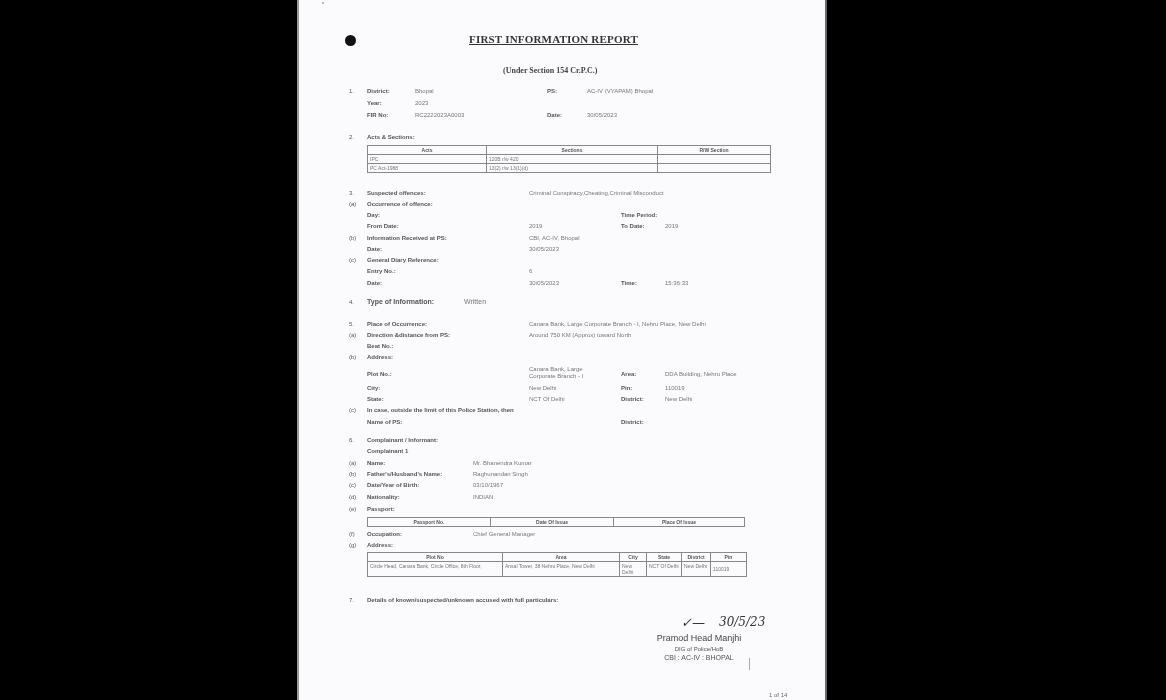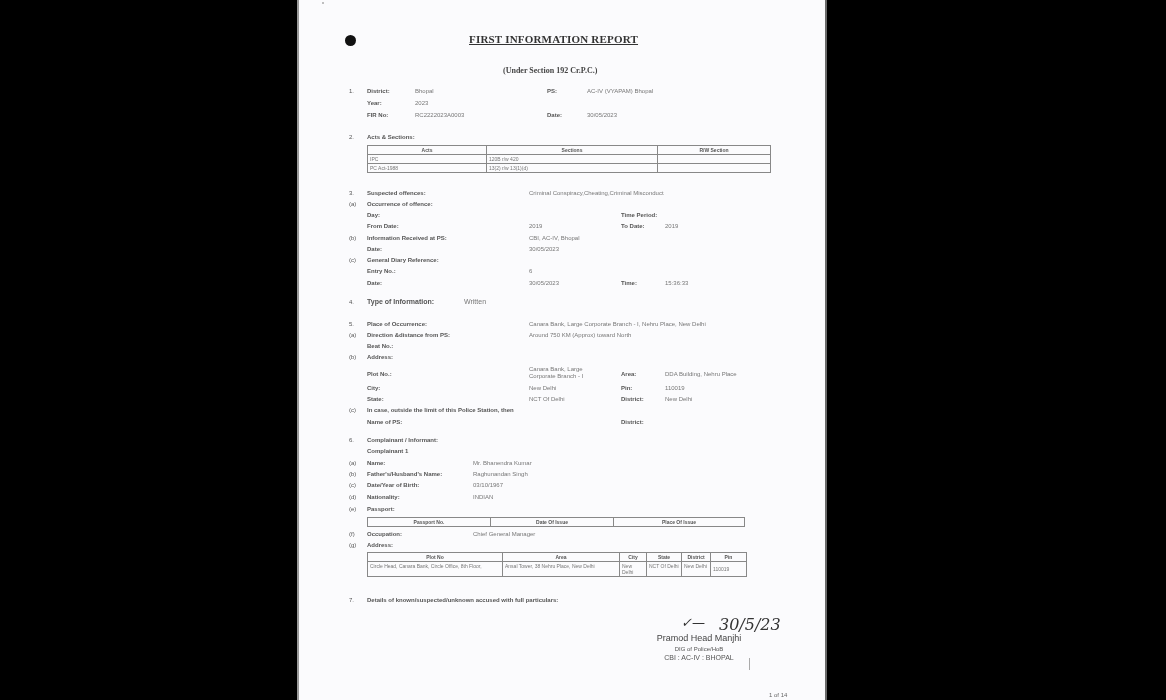--- a/index.html
+++ b/index.html
@@ -23,21 +23,21 @@
 </style>
 </head>
 <body>
 
 <div class="page">
 
   <div class="dot" style="left:23px;top:2px;"></div>
   <div class="abs bullet" style="left:46px;top:35px;"></div>
 
   <div class="abs title" style="left:170px;top:33px;">FIRST INFORMATION REPORT</div>
-  <div class="abs subtitle" style="left:204px;top:66px;">(Under Section 192 Cr.P.C.)</div>
+  <div class="abs subtitle" style="left:204px;top:66px;">(Under Section 154 Cr.P.C.)</div>
 
   <div>
     <span class="abs num" style="left:50px;top:88px;">1.</span>
     <span class="abs lbl" style="left:68px;top:88px;">District:</span>
     <span class="abs val" style="left:116px;top:88px;">Bhopal</span>
     <span class="abs lbl" style="left:248px;top:88px;">PS:</span>
     <span class="abs val" style="left:288px;top:88px;">AC-IV (VYAPAM) Bhopal</span>
     <span class="abs lbl" style="left:68px;top:100px;">Year:</span>
     <span class="abs val" style="left:116px;top:100px;">2023</span>
     <span class="abs lbl" style="left:68px;top:112px;">FIR No:</span>
@@ -189,21 +189,21 @@
       <td style="vertical-align:middle;">110019</td>
     </tr>
   </tbody>
     </table>
 
   <span class="abs num" style="left:50px;top:597px;">7.</span>
   <span class="abs lbl" style="left:68px;top:597px;">Details of known/suspected/unknown accused with full particulars:</span>
 
   <div>
     <span class="abs sig" style="left:382px;top:615px;">✓—</span>
-    <span class="abs sig" style="left:420px;top:615px;font-size:16px;">30/5/23</span>
+    <span class="abs sig" style="left:420px;top:615px;font-size:12px;">30/5/23</span>
     <div class="abs sigblock" style="left:330px;top:633px;width:140px;">
       <div class="name">Pramod Head Manjhi</div>
       <div style="font-size:6px;margin-top:3px;">DIG of Police/HoB</div>
       <div style="font-size:7px;margin-top:2px;">CBI : AC-IV : BHOPAL</div>
     </div>
     <div class="abs" style="left:450px;top:658px;width:1px;height:12px;background:#aaa;"></div>
   </div>
 
   <span class="abs small-text" style="left:470px;top:692px;">1 of 14</span>
 </div>

